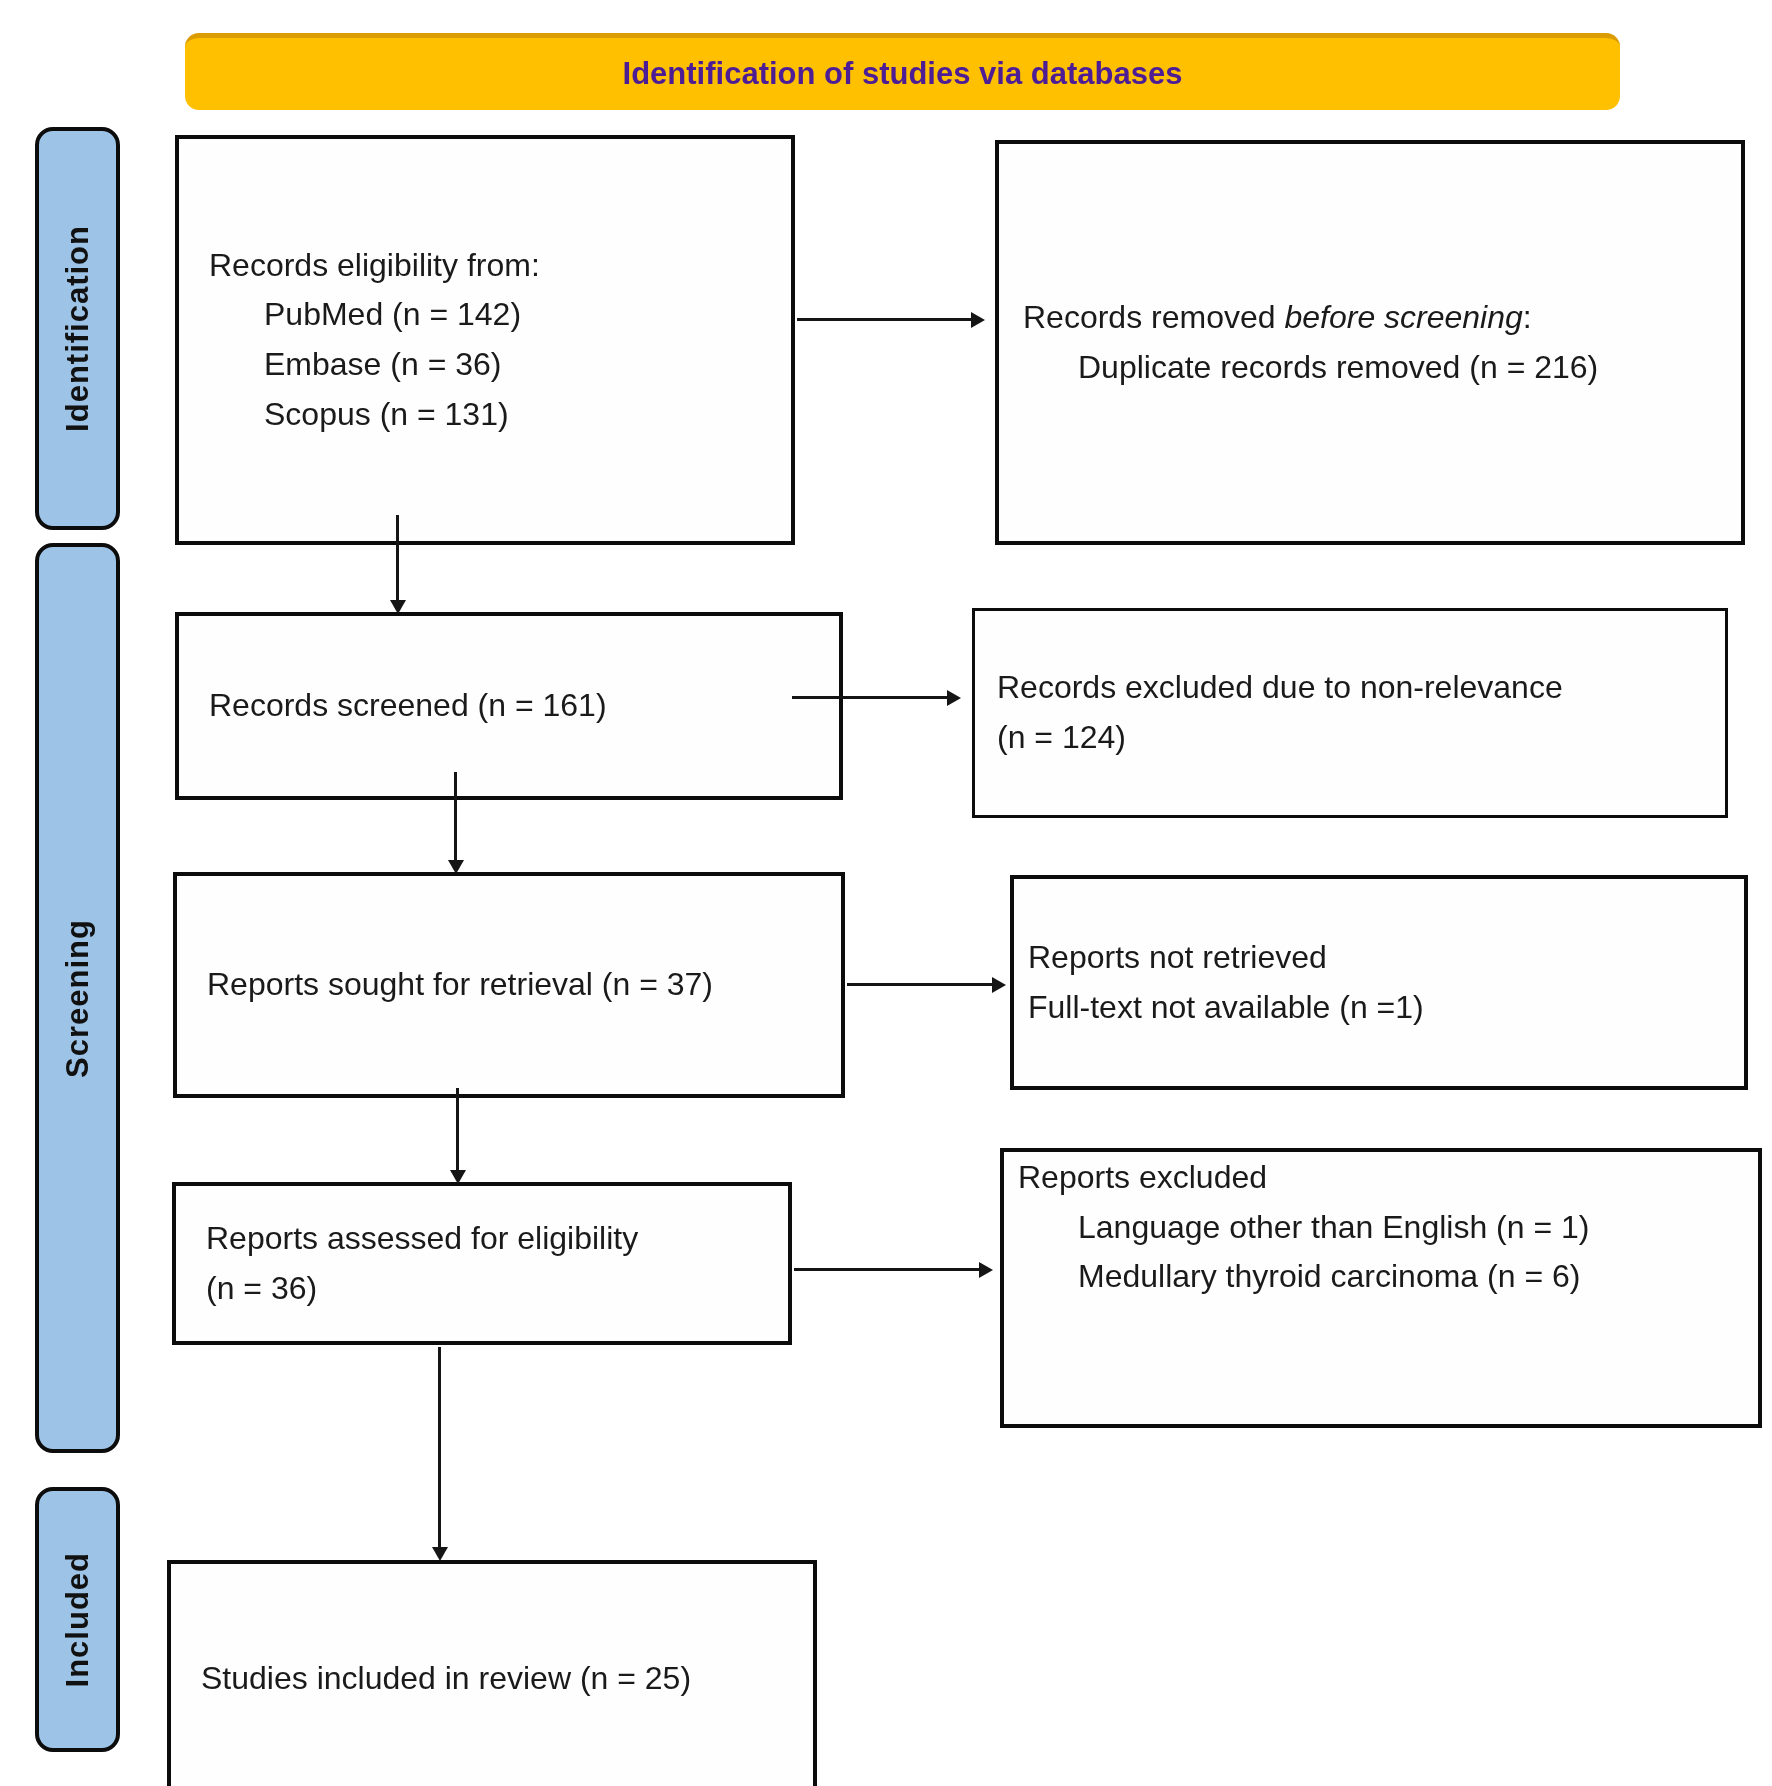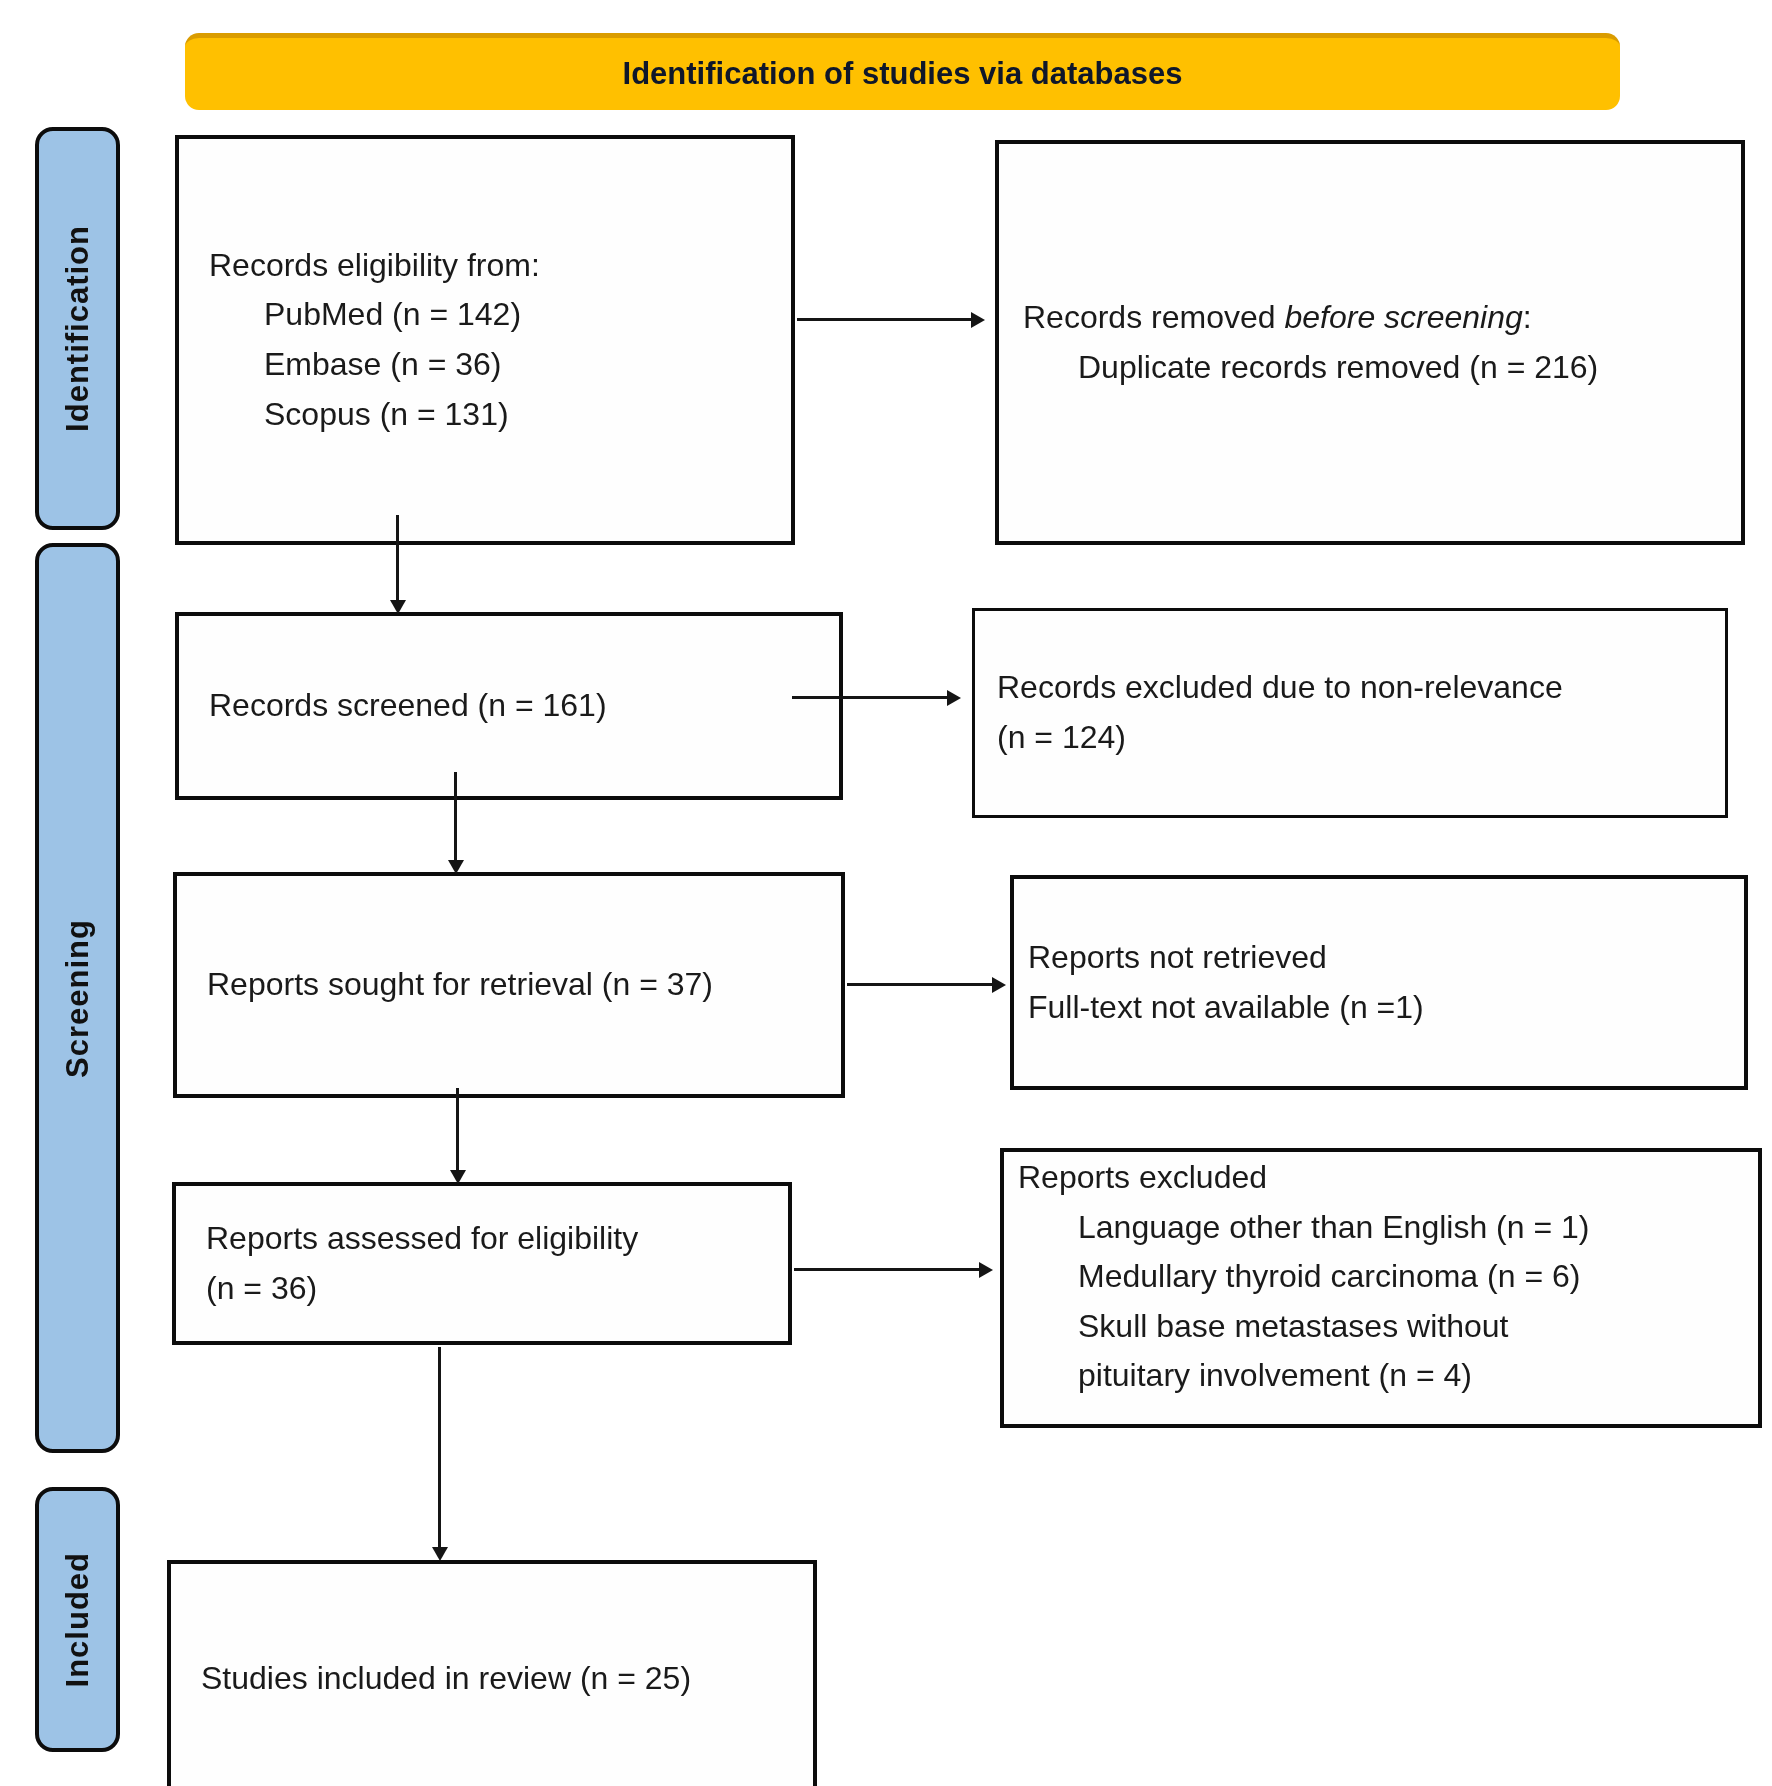--- a/index.html
+++ b/index.html
@@ -14,21 +14,21 @@
 
   
   .banner {
     position: absolute;
     left: 185px; top: 33px;
     width: 1435px; height: 72px;
     background: var(--banner-bg, #FFC000);
     border-radius: 14px;
     border-top: 5px solid #DA9C00;
     display: flex; align-items: center; justify-content: center;
-    font-size: 31px; font-weight: bold; color: #0f172a;
+    font-size: 31px; font-weight: bold; color: #4c1d95;
   }
 
   
   .stage {
     position: absolute;
     left: 35px; width: 85px;
     background: var(--stage-bg, #9DC3E6);
     border: 4px solid #0c0c0c;
     border-radius: 18px;
     display: flex; align-items: center; justify-content: center;
@@ -149,21 +149,20 @@
 
   <div class="box" id="box-reports-assessed">
     <div>Reports assessed for eligibility</div>
     <div>(n = 36)</div>
   </div>
 
   <div class="box" id="box-reports-excluded">
     <div>Reports excluded</div>
     <div class="indent-lg">Language other than English (n = 1)</div>
     <div class="indent-lg">Medullary thyroid carcinoma (n = 6)</div>
-    <div class="indent-lg narrow">Skull base metastases without pituitary involvement (n = 4)</div>
   </div>
 
   <div class="box" id="box-studies-included">
     <div>Studies included in review (n = 25)</div>
   </div>
 
   <div class="arrow-h" id="arrow-identified-to-removed"></div>
   <div class="arrow-h" id="arrow-screened-to-excluded"></div>
   <div class="arrow-h" id="arrow-sought-to-notretrieved"></div>
   <div class="arrow-h" id="arrow-assessed-to-excluded"></div>

